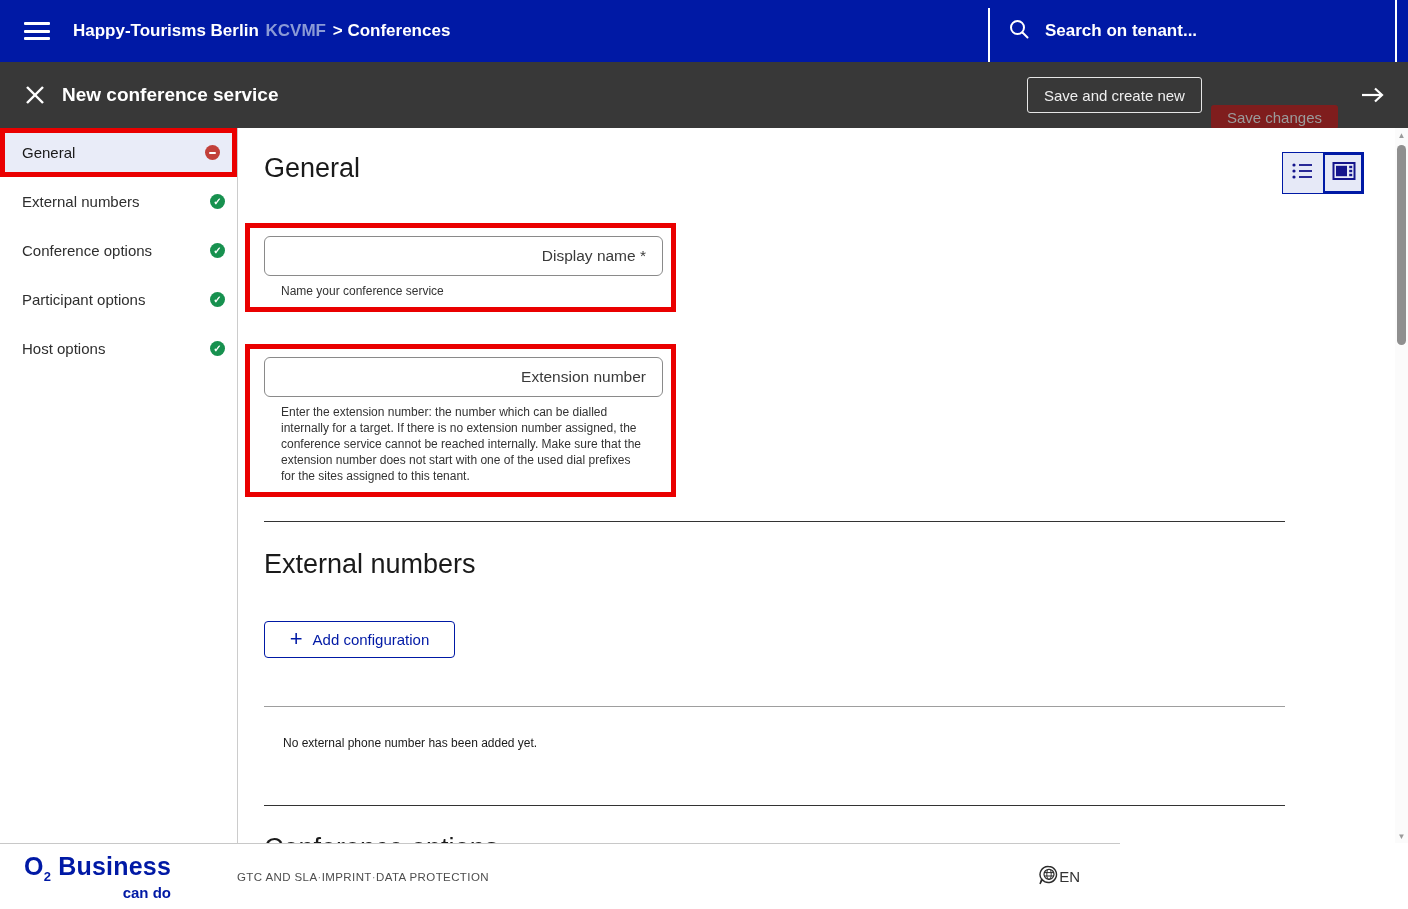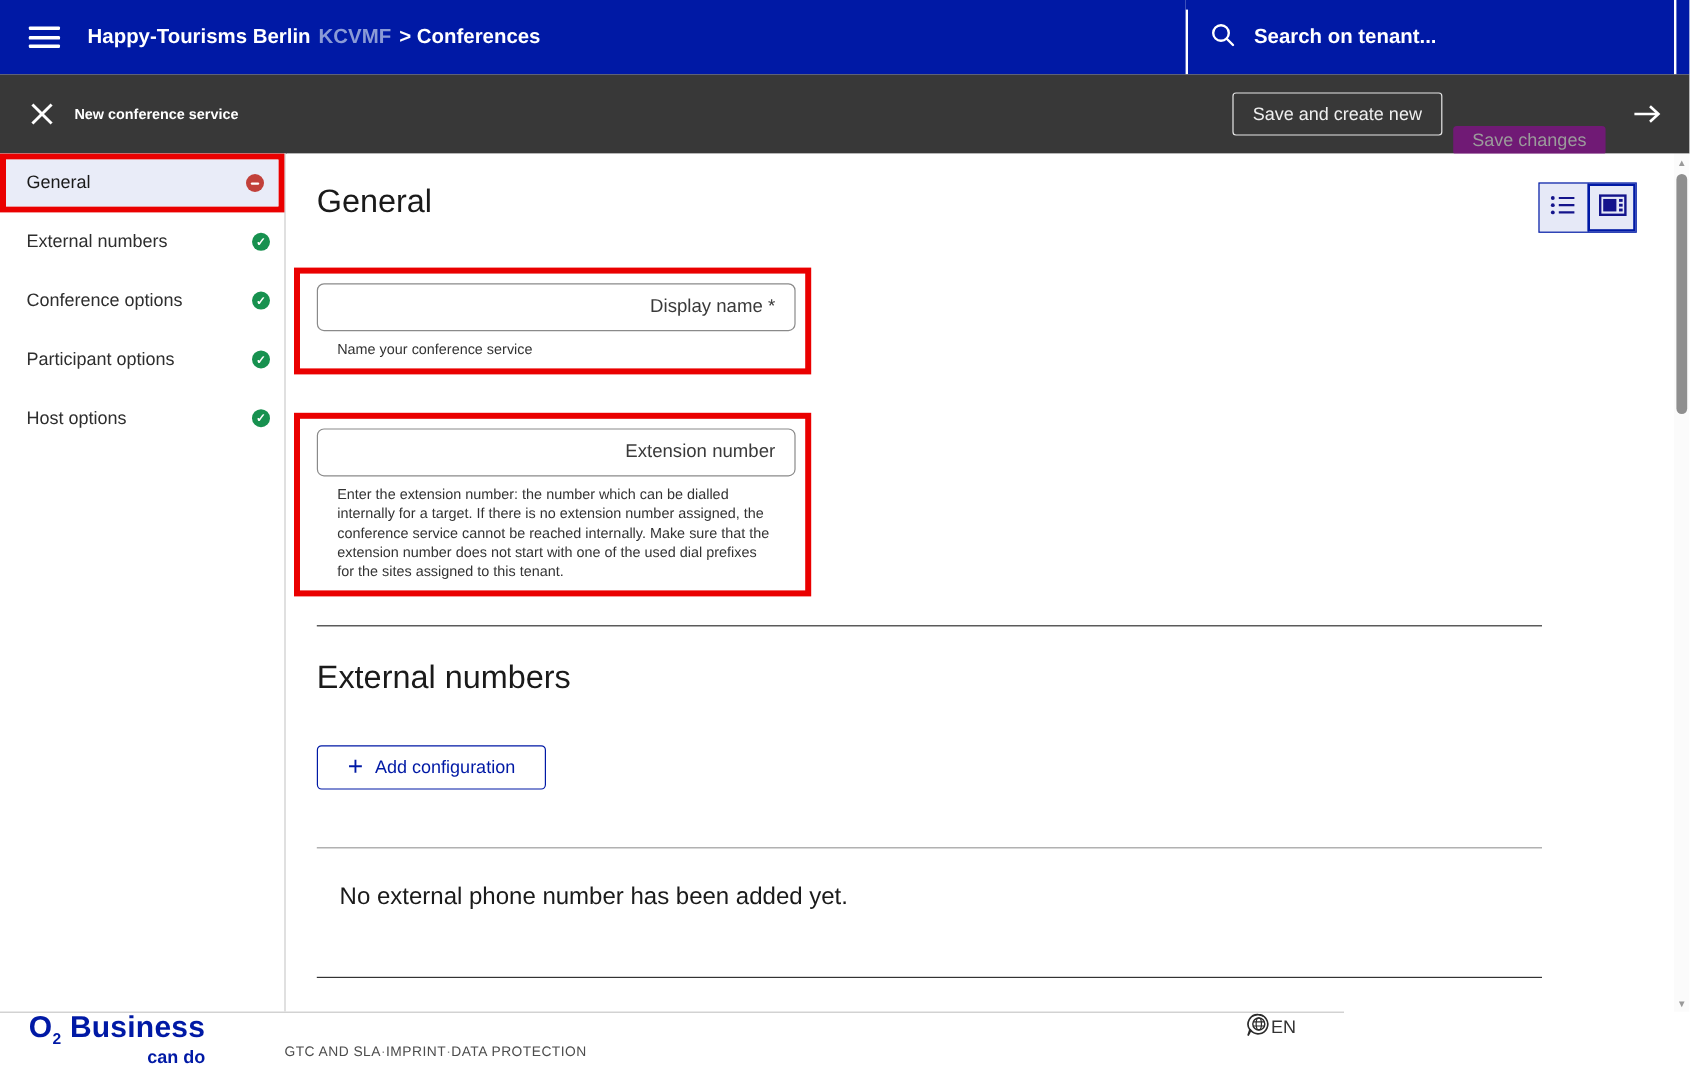--- a/index.html
+++ b/index.html
@@ -13,24 +13,24 @@
   .crumb { margin-left:23px; font-size:17px; font-weight:bold; color:#ffffff; white-space:nowrap; }
   .crumb .code { color:#8a9ad6; margin:0 2px; }
   .search-zone { position:absolute; left:988px; top:0; height:62px; width:409px; display:flex; align-items:center; border-left:2px solid #ffffff; border-right:2px solid #ffffff;font-weight:bold; }
   .search-zone .vline-mask { position:absolute; left:-2px; top:0; width:2px; height:8px; background:#0019a5; }
   .search-icon { margin-left:18px; flex:0 0 auto; }
   .search-text { margin-left:15px; color:#ffffff; font-size:17px; }
 
   
   .subbar { position:absolute; top:62px; left:0; width:1408px; height:66px; background:#383838; display:flex; align-items:center; }
   .close-x { margin-left:25px; cursor:pointer; display:flex; }
-  .subtitle { margin-left:17px; color:#ffffff; font-size:12px; font-weight:bold; }
+  .subtitle { margin-left:17px; color:#ffffff; font-size:19px; font-weight:bold; }
   .subbar-right { position:absolute; right:16px; display:flex; align-items:center; }
   .btn-outline { height:36px; padding:0 16px; background:transparent; border:1px solid #e6e6e6; border-radius:3px; color:#efefef; font-size:15px; font-family:"Liberation Sans",sans-serif; cursor:pointer; }
-  .btn-disabled { height:24px; padding:0 16px; margin-left:9px; background:#701a75; border:none; border-radius:3px; color:#9b9b9b; font-size:15px; font-family:"Liberation Sans",sans-serif;margin-top:44px; }
+  .btn-disabled { height:24px; padding:0 16px; margin-left:9px; background:#7f1d1d; border:none; border-radius:3px; color:#9b9b9b; font-size:15px; font-family:"Liberation Sans",sans-serif;margin-top:44px; }
   .fwd-arrow { margin-left:22px; margin-right:6px; display:flex; cursor:pointer; }
 
   
   .sidebar { position:absolute; top:128px; left:0; width:238px; height:715px; background:#ffffff; border-right:1px solid #cccccc; }
   .side-item { height:49px; display:flex; align-items:center; justify-content:space-between; padding:0 12px 0 22px; font-size:15px; color:#2e2e2e; cursor:pointer; }
   .side-item.active { background:#e9ecf8; color:#1a1a1a; }
   .annot-side { border:5px solid #ea0000; height:49px; }
   .annot-side .side-item { height:39px; padding-left:17px; }
   .status { width:15px; height:15px; border-radius:50%; flex:0 0 auto; display:flex; align-items:center; justify-content:center; }
   .status.ok { background:#17914f; color:#ffffff; font-size:10px; font-weight:bold; }
@@ -49,38 +49,38 @@
   .fld-input::placeholder { color:#3a3a3a; opacity:1; }
   .helper { margin-top:7px; margin-left:17px; font-size:12px; line-height:16px; color:#333333; width:362px; }
   .divider-dark { height:1px; background:#333333; width:1021px; border:none; }
   .divider-lite { height:1px; background:#9e9e9e; width:1021px; border:none; }
   .div-1 { margin-top:24px; }
   .div-2 { margin-top:48px; }
   .div-3 { margin-top:55px; }
   .h-ext { margin-top:27px; }
   .btn-add { margin-top:41px; height:37px; width:191px; display:flex; align-items:center; justify-content:center; gap:10px; background:#ffffff; border:1px solid #0019a5; border-radius:4px; color:#0019a5; font-size:15px; font-family:"Liberation Sans",sans-serif; cursor:pointer; }
   .btn-add .plus { font-size:22px; font-weight:400; line-height:1; margin-top:-2px; }
-  .empty-text { margin-top:29px; margin-left:19px; font-size:20px; color:#1a1a1a; }
+  .empty-text { margin-top:29px; margin-left:19px; font-size:12px; color:#1a1a1a; }
   .h-conf { margin-top:27px; }
 
   
   .view-toggle { position:absolute; top:24px; right:31px; display:flex; border:1px solid #0019a5; background:#e6e9f7; }
   .view-btn { width:40px; height:40px; display:flex; align-items:center; justify-content:center; cursor:pointer; }
   .view-btn + .view-btn { border-left:1px solid #0019a5; }
   .view-btn.sel { outline:2px solid #0019a5; outline-offset:-2px; }
 
   
   .scrollbar { position:absolute; top:128px; right:0; width:13px; height:715px; background:#fbfbfb; }
   .sb-arrow { position:absolute; left:0; width:13px; text-align:center; font-size:8px; color:#9a9a9a; cursor:pointer; }
   .sb-up { top:3px; }
   .sb-down { bottom:2px; }
   .sb-thumb { position:absolute; left:2px; top:17px; width:9px; height:200px; background:#8f8f8f; border-radius:5px; cursor:pointer; }
 
   
-  .footer { position:absolute; top:843px; left:0; width:1120px; height:66px; background:#ffffff; border-top:1px solid #c8c8c8; display:flex; }
+  .footer { position:absolute; top:843px; left:0; width:1120px; height:66px; background:#ffffff; border-top:1px solid #c8c8c8; display:flex; align-items:center; }
   .logo { margin-left:24px; color:#0019a5; line-height:1; }
   .logo .row1 { font-size:25px; font-weight:bold; letter-spacing:0.2px; }
   .logo .row1 sub { font-size:13px; }
   .logo .row2 { font-size:15px; font-weight:bold; text-align:right; margin-top:2px; }
   .foot-links { margin-left:66px; font-size:11.5px; letter-spacing:0.4px; color:#4d4d4d; display:flex; align-items:center; gap:0; }
   .foot-links .lnk { cursor:pointer; }
   .foot-links .dot { color:#8a8a8a; }
   .lang { position:absolute; right:40px; display:flex; align-items:center; gap:0; font-size:15px; color:#333333; cursor:pointer; }
 </style>
 </head>

